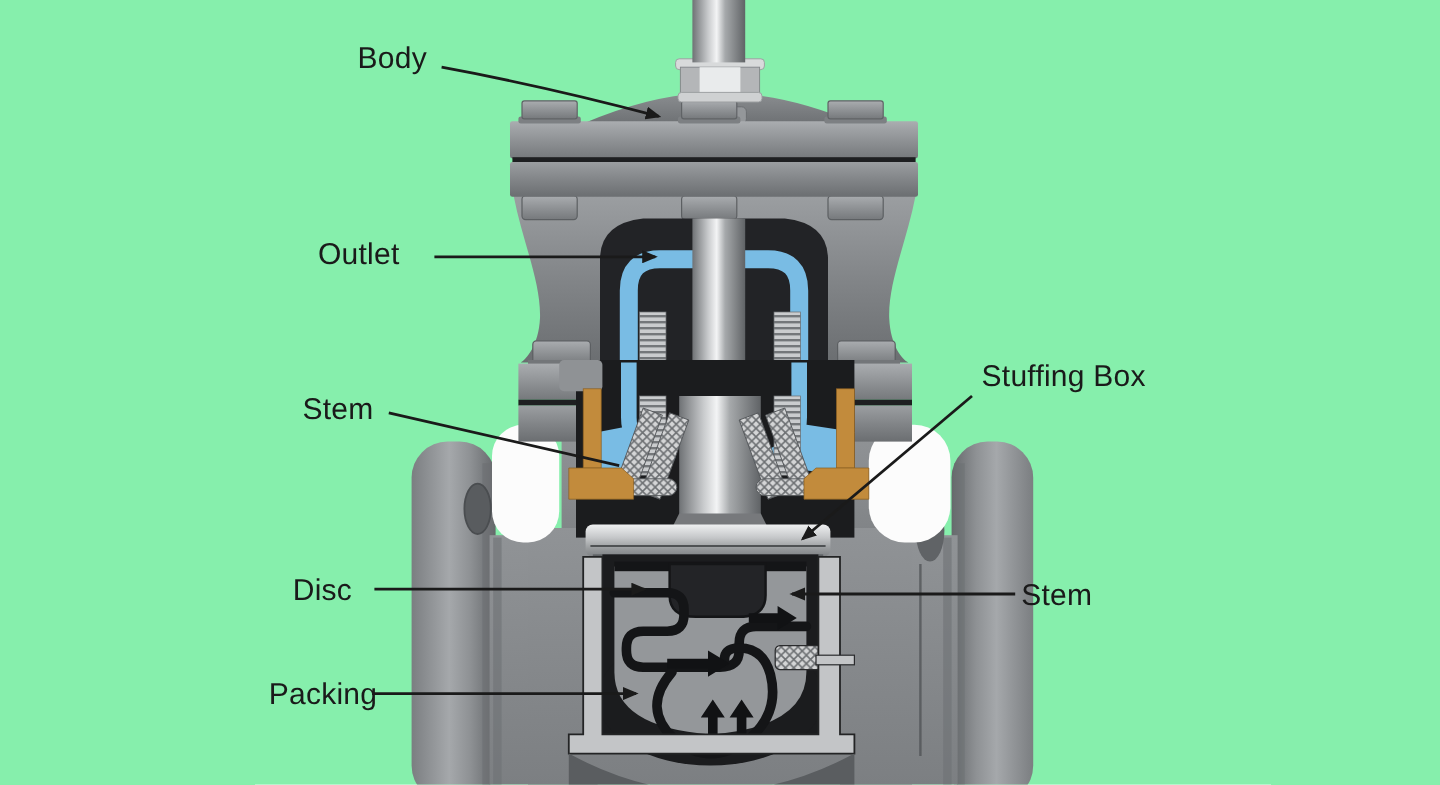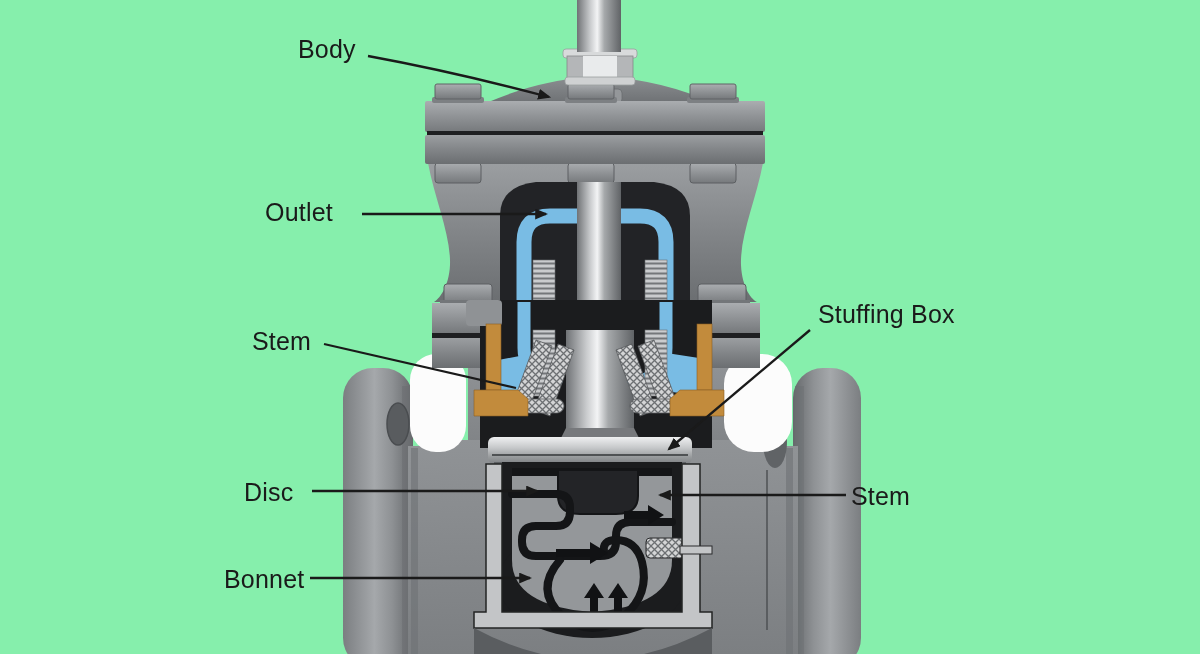--- a/index.html
+++ b/index.html
@@ -240,15 +240,15 @@
 </svg>
 
 <div class="lbl" style="left:298px;top:35px">Body</div>
 <div class="lbl" style="left:265px;top:198px">Outlet</div>
 <div class="lbl" style="left:252px;top:327px">Stem</div>
 <div class="lbl" style="left:818px;top:300px">
   <span style="display:block">Stuffing Box</span>
 </div>
 <div class="lbl" style="left:244px;top:478px">Disc</div>
 <div class="lbl" style="left:851px;top:482px">Stem</div>
-<div class="lbl" style="left:224px;top:565px">Bonnet</div>
+<div class="lbl" style="left:224px;top:565px">Packing</div>
 
 </div>
 
 </body></html>

